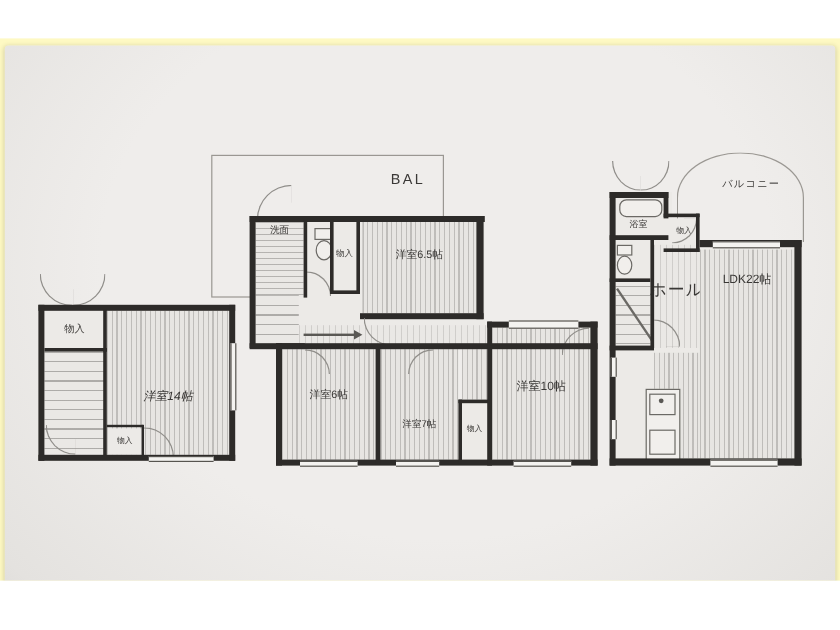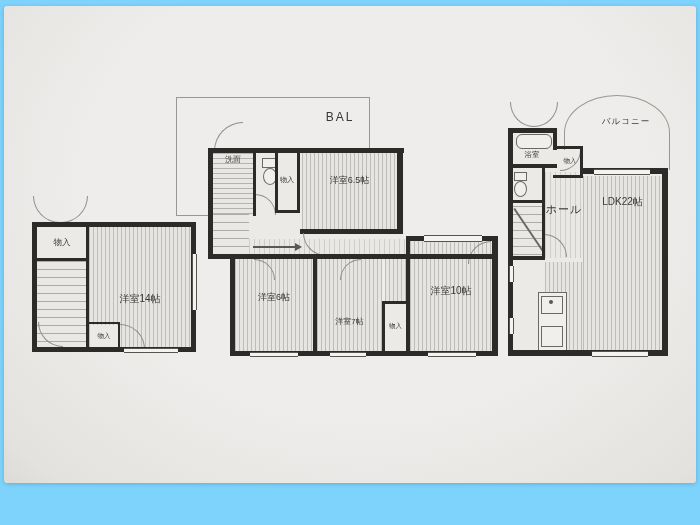--- a/index.html
+++ b/index.html
@@ -1,20 +1,20 @@
 <!DOCTYPE html>
 <html style="--paper: #eceae7; --wall: #2d2b29; --thin: #9a9792; --text: #3a3836;"><head>
 <meta charset="utf-8">
 <style>
   :root{
     --paper:#eceae7; --wall:#2d2b29; --thin:#9a9792; --text:#3a3836;
   }
   html,body{margin:0;padding:0;background:#ffffff;}
-  .stage{position:relative;width:700px;height:525px;overflow:hidden;background:#7dd3fc;
-         font-family:"Liberation Sans","DejaVu Sans",sans-serif;}
+  .stage{position:relative;width:700px;height:452px;overflow:hidden;background:#fef9c3;
+         font-family:"Liberation Sans","DejaVu Sans",sans-serif;margin-top:32px;}
   .photo{position:absolute;left:4px;top:6px;width:692px;height:477px;border-radius:3px;
          background:radial-gradient(ellipse at 52% 38%, #efedeb 55%, #e4e2df 92%, #dddbd8 100%);
          box-shadow:0 1px 4px rgba(0,0,0,0.18);}
   .plan{position:absolute;left:0;top:0;width:700px;height:525px;}
   .w{position:absolute;background:var(--wall);}
   .tl{position:absolute;border:1.4px solid var(--thin);background:transparent;}
   .plain{position:absolute;background:#eceae7;}
   .hv{position:absolute;background-color:#e7e5e2;
       background-image:repeating-linear-gradient(90deg, rgba(70,68,65,.25) 0px, rgba(70,68,65,.25) 1px, transparent 1px, transparent 4px);}
   .hvl{position:absolute;background-color:#eae8e5;
@@ -53,21 +53,21 @@
 
     <div class="arc arc-bl" style="left:33px;top:196px;width:26px;height:26px;"></div>
     <div class="arc arc-br" style="left:61px;top:196px;width:26px;height:26px;"></div>
 
     <div class="plain" style="left:37px;top:227px;width:50px;height:32px;"></div>
     <div class="lab" style="left:37px;top:230px;width:50px;height:24px;font-size:8.5px;">物入</div>
 
     <div class="hh" style="left:37px;top:261px;width:50px;height:84px;"></div>
 
     <div class="hv" style="left:89px;top:227px;width:102px;height:120px;"></div>
-    <div class="lab" style="left:95px;top:292px;width:90px;height:14px;font-size:10px;">洋室14帖</div>
+    <div class="lab" style="left:95px;top:292px;width:90px;height:14px;font-size:10px;font-style:italic;">洋室14帖</div>
 
     <div class="plain" style="left:90px;top:325px;width:28px;height:22px;"></div>
     <div class="lab" style="left:90px;top:328px;width:28px;height:16px;font-size:6.5px;">物入</div>
     <div class="arc arc-tr" style="left:120px;top:324px;width:24px;height:24px;"></div>
     <div class="arc arc-bl" style="left:38px;top:322px;width:24px;height:24px;"></div>
 
     <div class="w" style="left:32px;top:222px;width:164px;height:5px;"></div>
     <div class="w" style="left:32px;top:222px;width:5px;height:130px;"></div>
     <div class="w" style="left:32px;top:347px;width:164px;height:5px;"></div>
     <div class="w" style="left:191px;top:222px;width:5px;height:130px;"></div>
@@ -155,21 +155,21 @@
     <div class="plain" style="left:560px;top:150px;width:20px;height:24px;"></div>
     <div class="lab" style="left:557px;top:156px;width:26px;height:11px;font-size:6.5px;">物入</div>
 
     <div class="fix" style="left:514px;top:172px;width:11px;height:7px;"></div>
     <div class="fix" style="left:514px;top:181px;width:11px;height:14px;border-radius:50%;"></div>
 
     <div class="hh" style="left:513px;top:206px;width:29px;height:50px;"></div>
     <div class="diag" style="left:515px;top:208px;"></div>
 
     <div class="hvl" style="left:545px;top:172px;width:38px;height:86px;"></div>
-    <div class="lab" style="left:543px;top:203px;width:42px;height:12px;font-size:11px;letter-spacing:1px;">ホール</div>
+    <div class="lab" style="left:543px;top:203px;width:42px;height:12px;font-size:14px;letter-spacing:1px;">ホール</div>
 
     <div class="hv" style="left:583px;top:176px;width:79px;height:174px;"></div>
     <div class="hv" style="left:545px;top:262px;width:38px;height:88px;"></div>
     <div class="lab" style="left:583px;top:195px;width:79px;height:14px;font-size:10px;">LDK22帖</div>
 
     <div class="fix" style="left:538px;top:292px;width:27px;height:59px;"></div>
     <div class="fix" style="left:541px;top:296px;width:20px;height:16px;"></div>
     <div style="position:absolute;left:549px;top:300px;width:4px;height:4px;border-radius:50%;background:#5a5854;"></div>
     <div class="fix" style="left:541px;top:326px;width:20px;height:19px;"></div>
 

